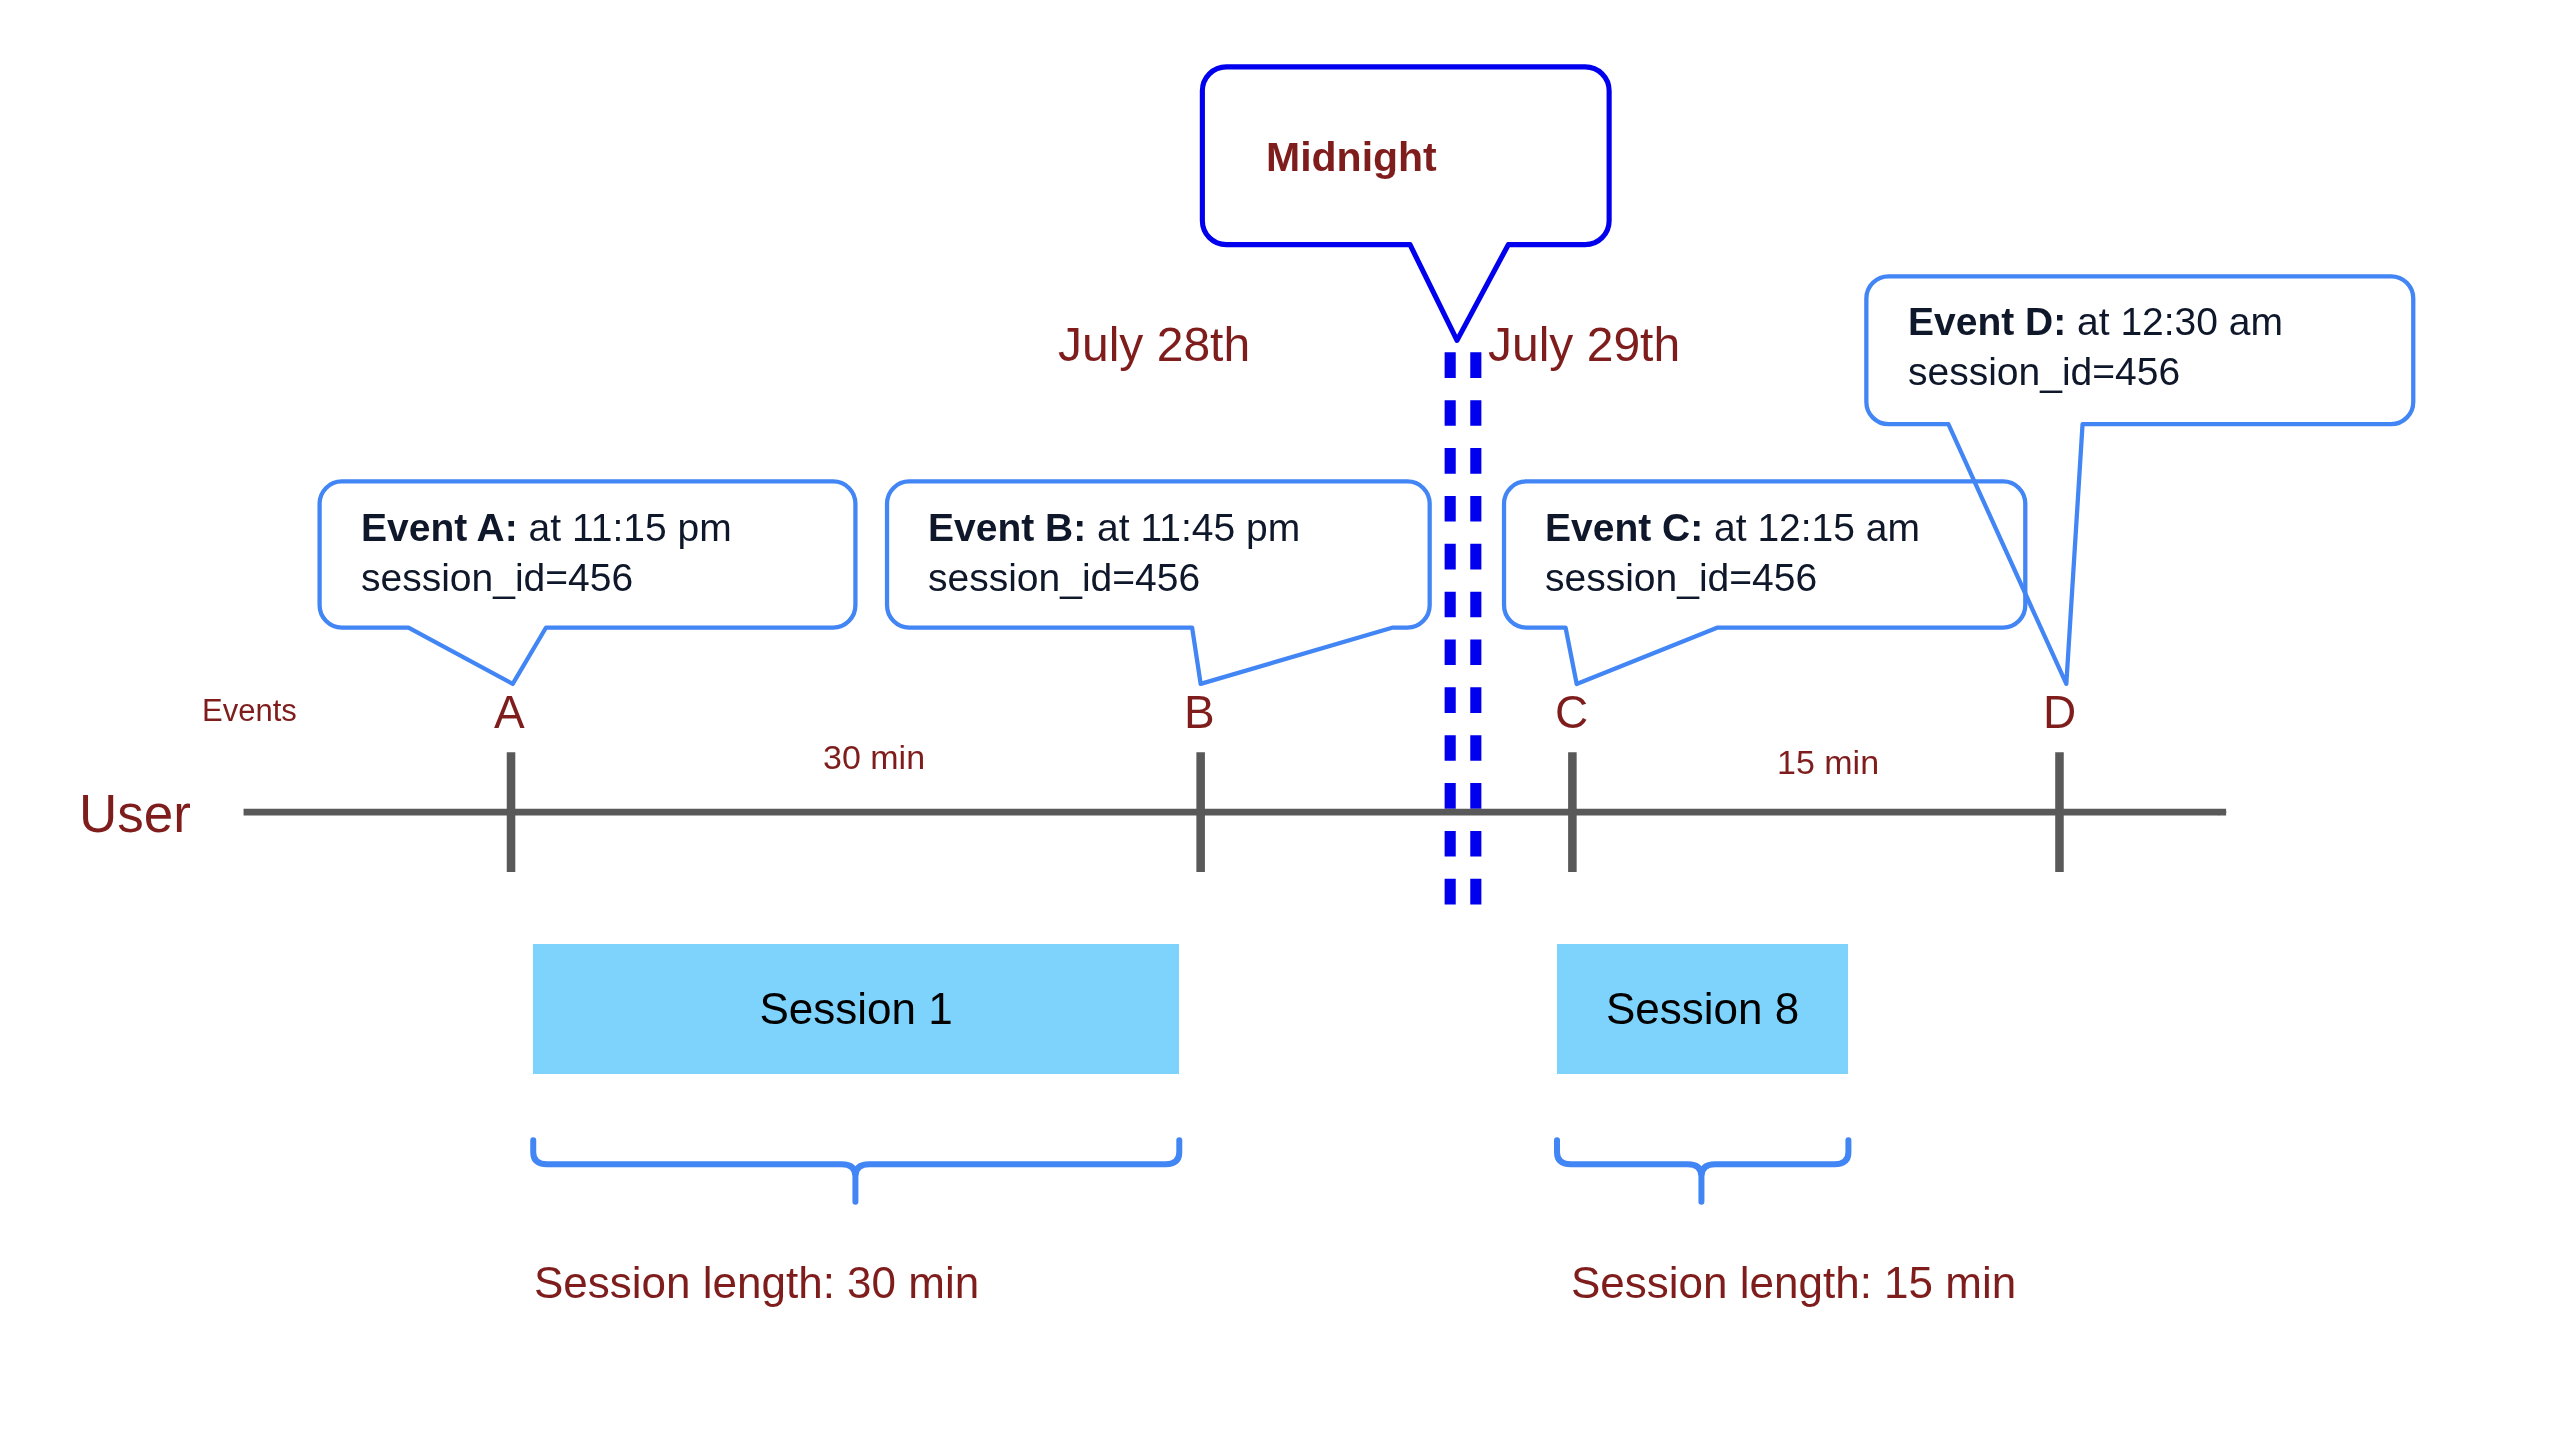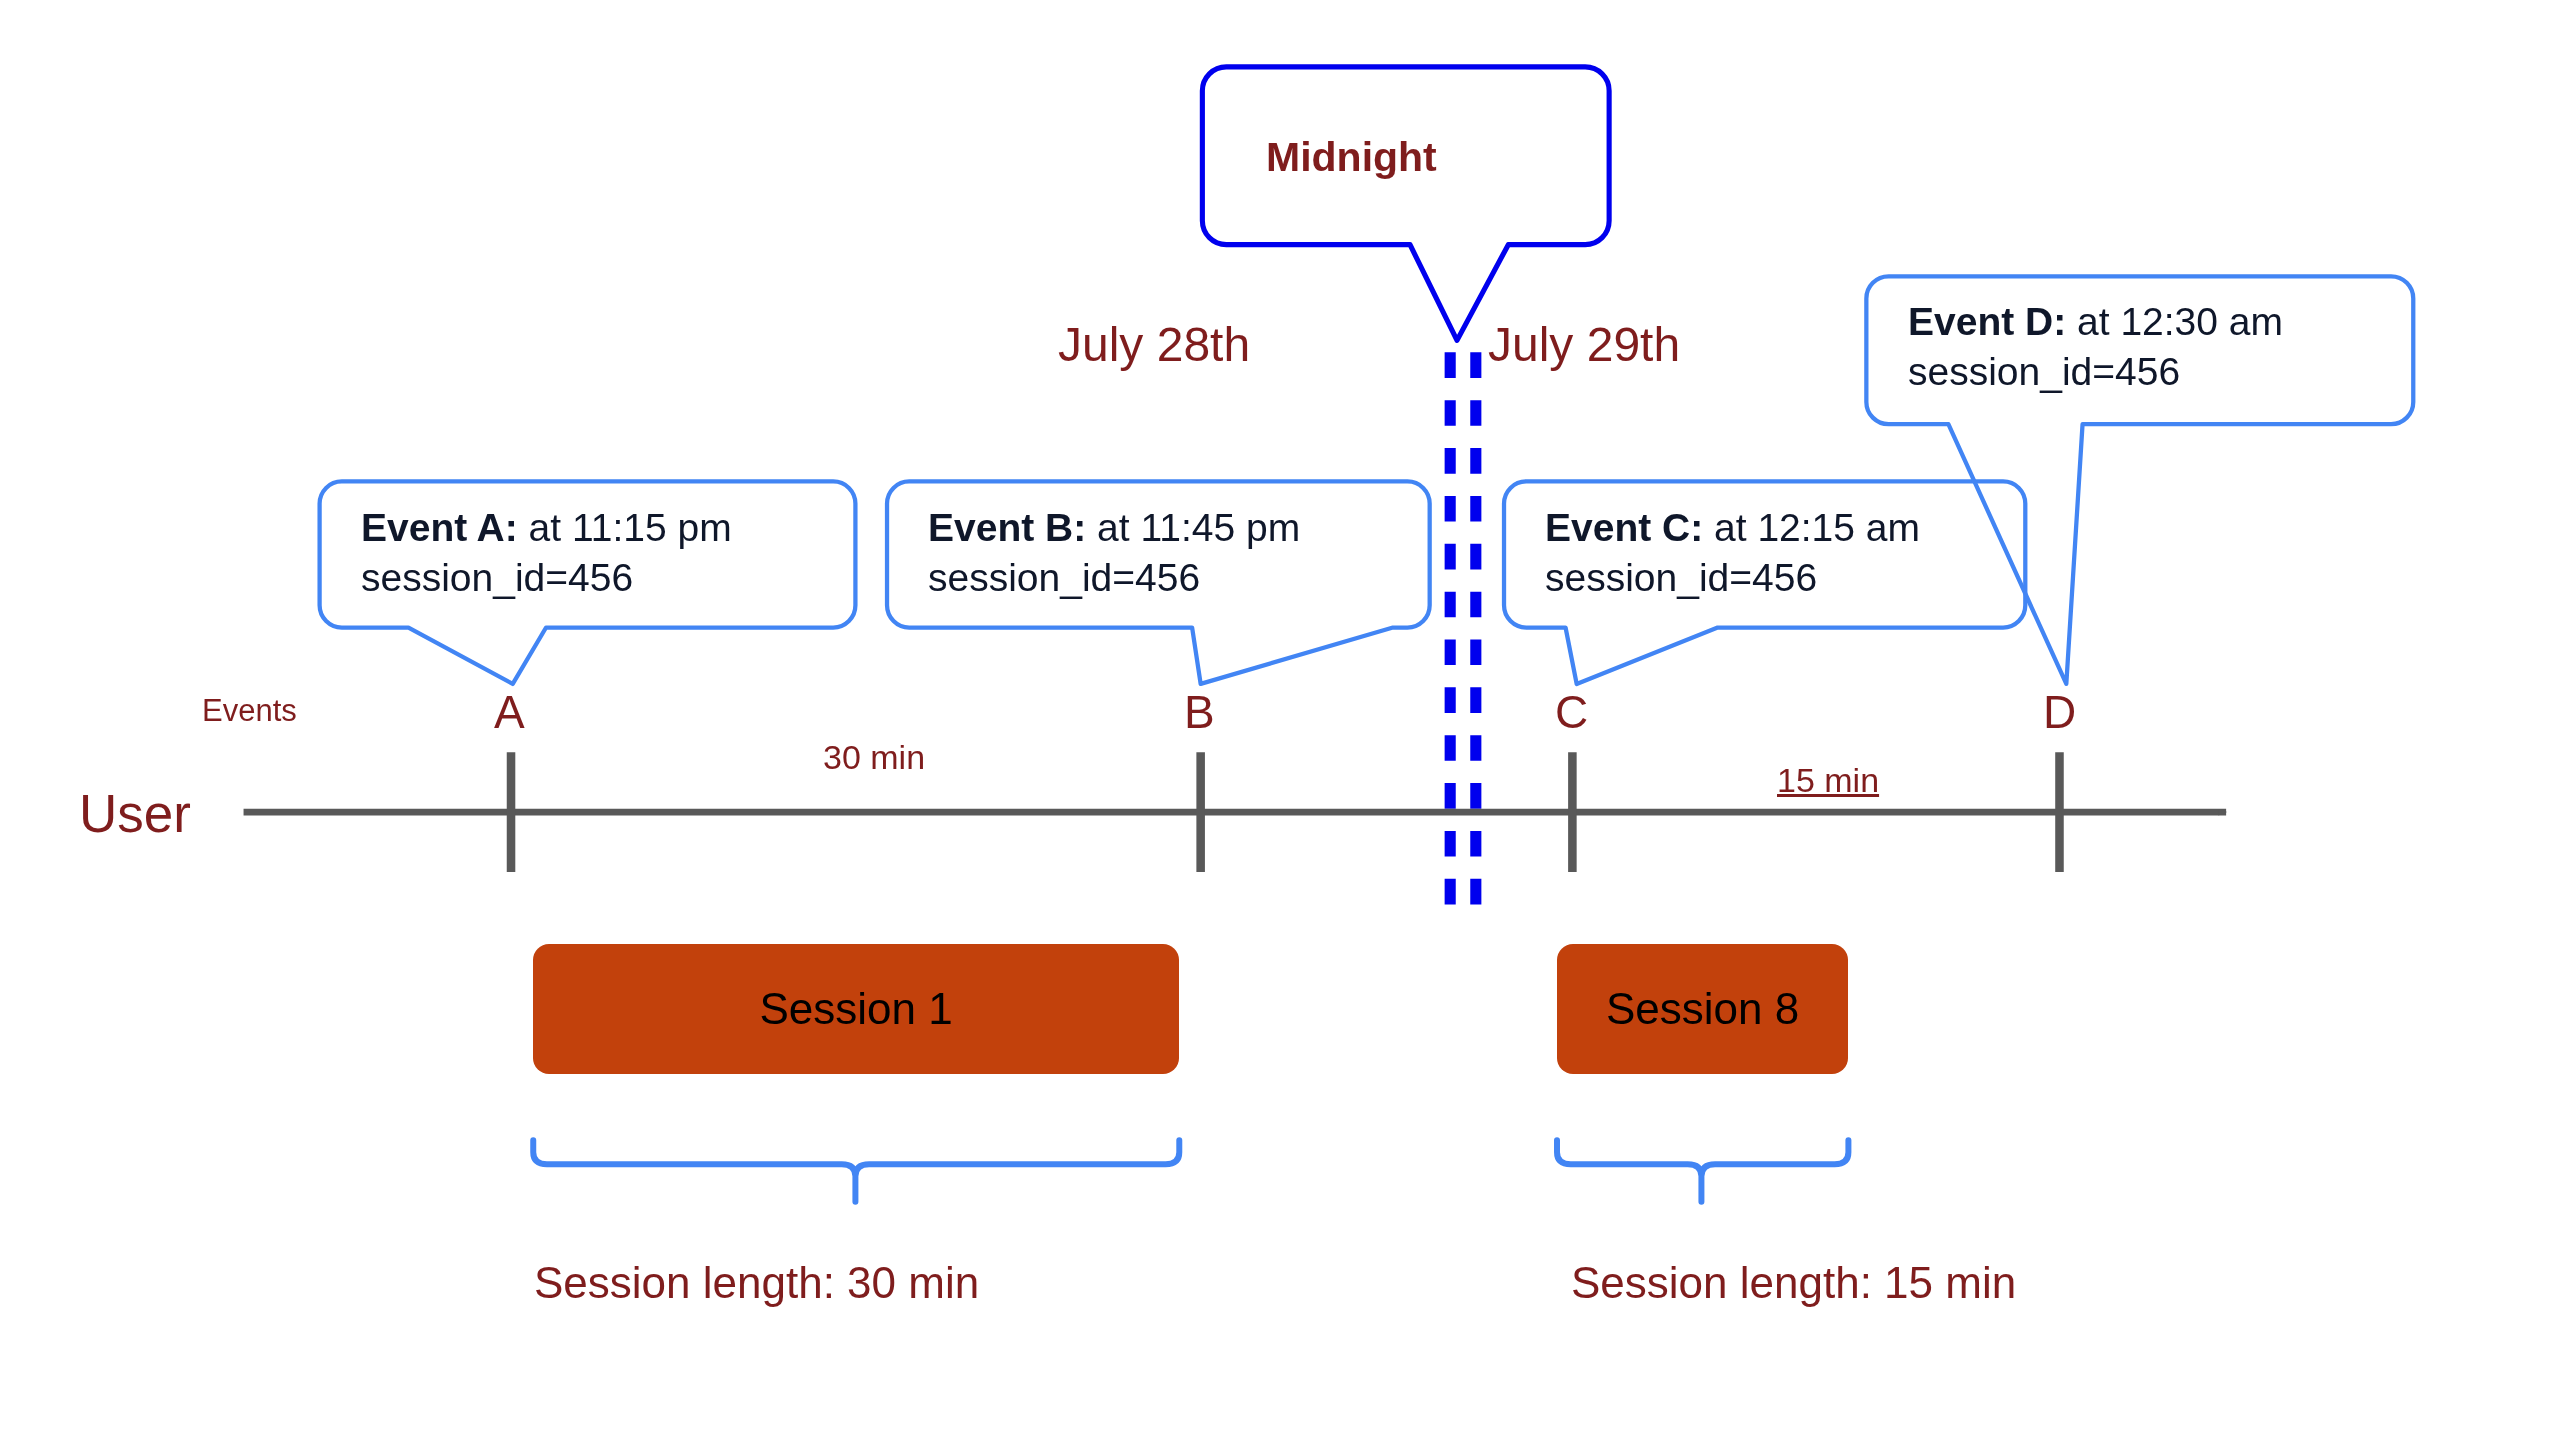--- a/index.html
+++ b/index.html
@@ -43,25 +43,24 @@
   .lbl-axis-name { font-size: 53px; }
   .lbl-events { font-size: 31px; }
   .lbl-tick { font-size: 46px; }
   .lbl-duration { font-size: 34px; margin-left: 15px; }
   .lbl-date { font-size: 48px; margin-left: 28px; }
   .lbl-midnight { font-size: 41px; font-weight: bold; }
   .lbl-session { font-size: 44px; }
   .lbl-sesslen { font-size: 44px; }
   .session-box {
     position: absolute;
-    background: #c2410c;
+    background: #7dd3fc;
     display: flex;
     align-items: center;
     justify-content: center;
-    border-radius: 16px;
   }
 </style>
 </head>
 <body>
 
 <div id="stage">
 
   <svg class="layer" viewBox="0 0 2984 1702">
     <defs>
       <marker id="arrowhead" markerWidth="10" markerHeight="8" refX="9" refY="4" orient="auto" markerUnits="userSpaceOnUse">
@@ -212,21 +211,21 @@
 
   <div class="txt lbl-events" style="left:202px; top:692px;">Events</div>
   <div class="txt lbl-axis-name" style="left:79px; top:782px;">User</div>
 
   <div class="txt lbl-tick" style="left:494px; top:684px;">A</div>
   <div class="txt lbl-tick" style="left:1184px; top:684px;">B</div>
   <div class="txt lbl-tick" style="left:1555px; top:684px;">C</div>
   <div class="txt lbl-tick" style="left:2043px; top:684px;">D</div>
 
   <div class="txt lbl-duration" style="left:808px; top:737px;">30 min</div>
-  <div class="txt lbl-duration" style="left:1762px; top:760px;text-decoration:underline;">15 min</div>
+  <div class="txt lbl-duration" style="left:1762px; top:742px;">15 min</div>
 
   <div class="session-box" style="left:533px; top:944px; width:646px; height:130px;">
     <span class="lbl-session">Session 1</span>
   </div>
   <div class="session-box" style="left:1557px; top:944px; width:291px; height:130px;">
     <span class="lbl-session">Session 8</span>
   </div>
 
   <div class="txt lbl-sesslen" style="left:534px; top:1256px;">Session length: 30 min</div>
   <div class="txt lbl-sesslen" style="left:1571px; top:1256px;">Session length: 15 min</div>

